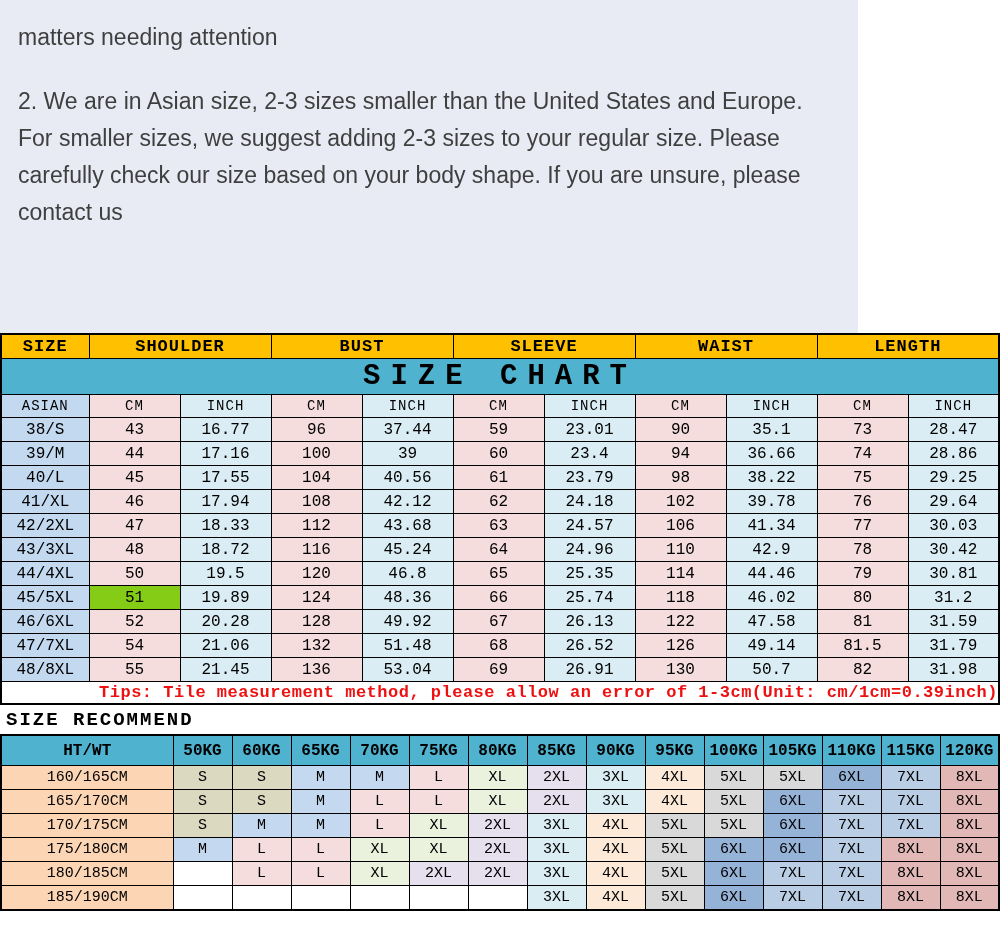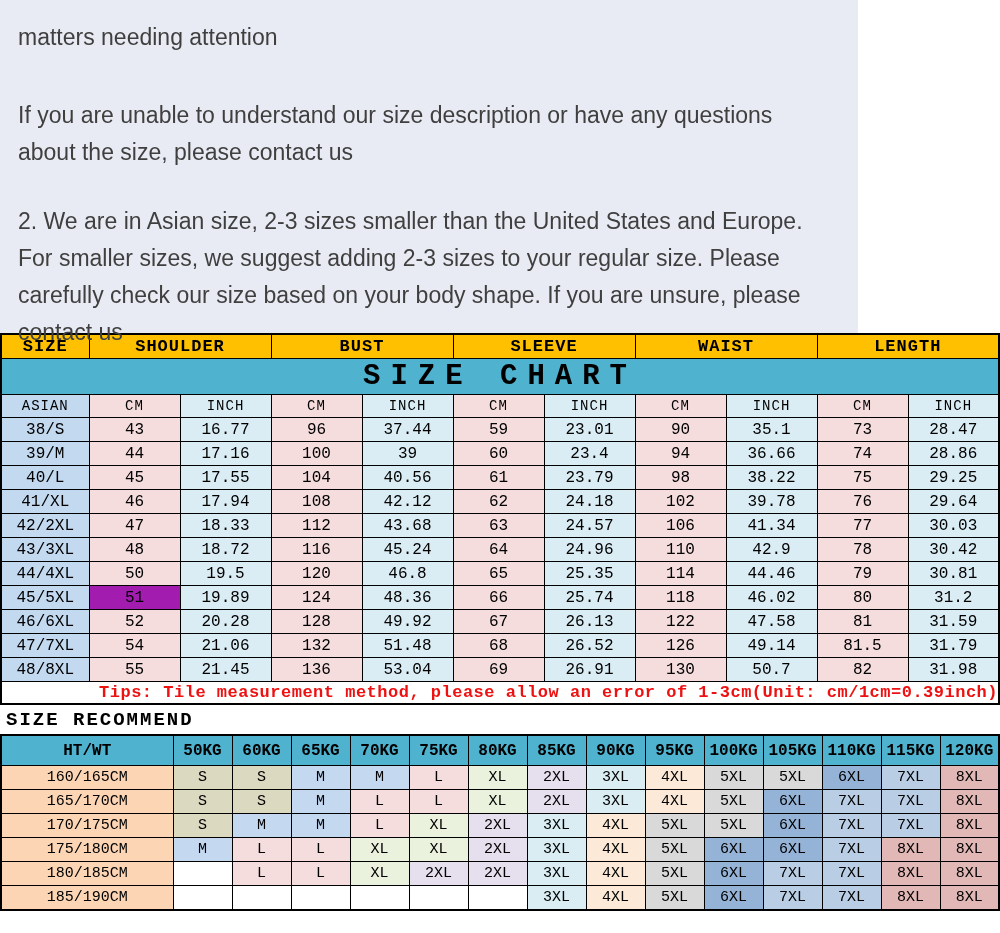--- a/index.html
+++ b/index.html
@@ -37,21 +37,20 @@
     padding:4px 0 3px 6px;
   }
   .rc-head{height:29px;font-size:16px;font-weight:bold;}
   .rc-cell{height:23px;font-size:15px;}
 </style>
 </head>
 <body>
 
 <div class="top-section" style="background: rgb(233, 235, 244); color: rgb(63, 63, 63);">
   <div class="top-heading">matters needing attention</div>
-  <p class="top-para p1">If you are unable to understand our size description or have any questions about the size, please contact us</p>
   <p class="top-para p2">2. We are in Asian size, 2-3 sizes smaller than the United States and Europe. For smaller sizes, we suggest adding 2-3 sizes to your regular size. Please carefully check our size based on your body shape. If you are unsure, please contact us</p>
 </div>
 
 <table id="size-chart">
     <colgroup>
       <col style="width: 88px;">
       <col style="width: 91px;">
       <col style="width: 91px;">
       <col style="width: 91px;">
       <col style="width: 91px;">
@@ -173,21 +172,21 @@
         <td class="sc-cell" style="background: rgb(219, 237, 244); margin-top: 20px;">46.8</td>
         <td class="sc-cell" style="background: rgb(245, 220, 221);">65</td>
         <td class="sc-cell" style="background: rgb(219, 237, 244);">25.35</td>
         <td class="sc-cell" style="background: rgb(245, 220, 221);">114</td>
         <td class="sc-cell" style="background: rgb(219, 237, 244);">44.46</td>
         <td class="sc-cell" style="background: rgb(245, 220, 221);">79</td>
         <td class="sc-cell" style="background: rgb(219, 237, 244);">30.81</td>
       </tr>
       <tr>
         <td class="sc-cell" style="background: rgb(195, 217, 240);">45/5XL</td>
-        <td class="sc-cell" style="background: #a21caf;">51</td>
+        <td class="sc-cell" style="background: #84cc16;">51</td>
         <td class="sc-cell" style="background: rgb(219, 237, 244);">19.89</td>
         <td class="sc-cell" style="background: rgb(245, 220, 221);">124</td>
         <td class="sc-cell" style="background: rgb(219, 237, 244);">48.36</td>
         <td class="sc-cell" style="background: rgb(245, 220, 221);">66</td>
         <td class="sc-cell" style="background: rgb(219, 237, 244);">25.74</td>
         <td class="sc-cell" style="background: rgb(245, 220, 221);">118</td>
         <td class="sc-cell" style="background: rgb(219, 237, 244);">46.02</td>
         <td class="sc-cell" style="background: rgb(245, 220, 221);">80</td>
         <td class="sc-cell" style="background: rgb(219, 237, 244);">31.2</td>
       </tr>

